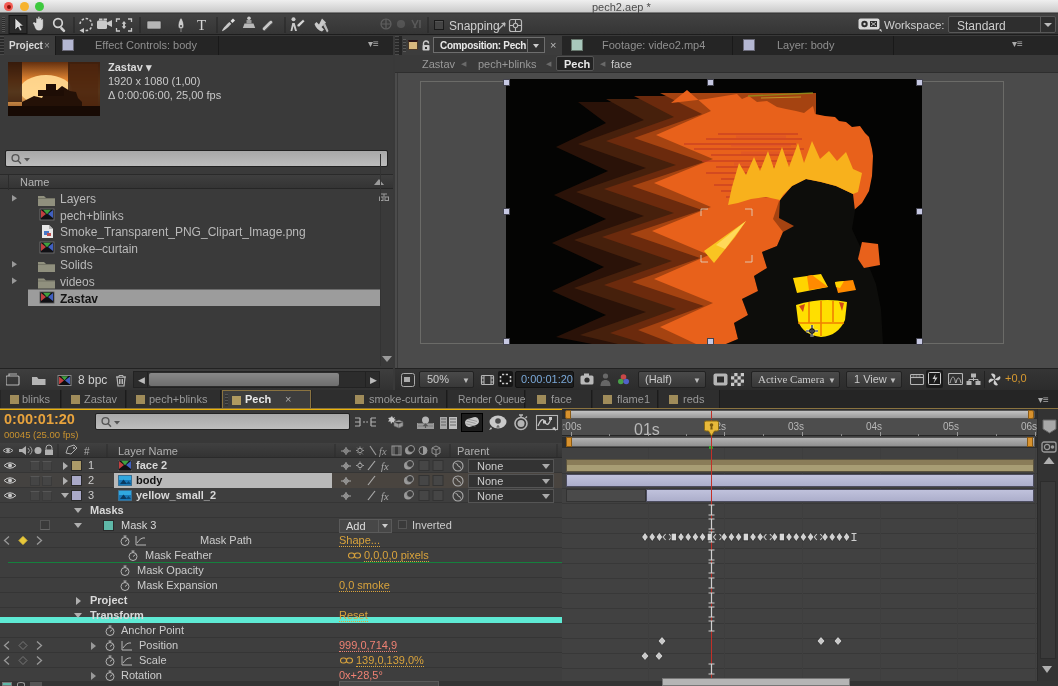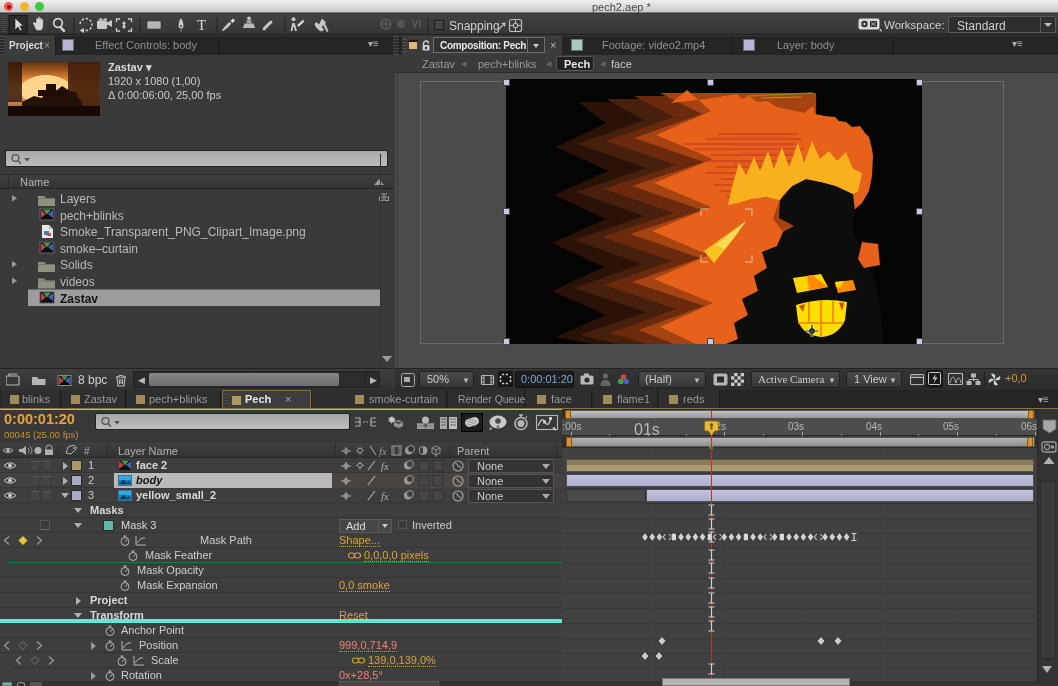--- a/index.html
+++ b/index.html
@@ -623,21 +623,21 @@
 <div class="abs" style="left:332px;top:0;width:233px;height:15px;background:#49443f;"></div>
         <div class="abs" style="left:114px;top:0;width:218px;height:15px;background:#b9b9b9;"></div>
 <svg class="abs" style="left:118px;top:2px;" width="14" height="11" viewBox="0 0 14 11">
           <g>
             <rect width="14" height="11" fill="#1878b8" stroke="#666" stroke-width="0.8"></rect>
             <rect x="1" y="1" width="12" height="4" fill="#30a8e0"></rect>
             <path d="M2 9 l3.5-4.5 3.5 4.5 z" fill="#0a3a60"></path>
             <path d="M8 9 l2.5-3 2.5 3 z" fill="#0c4a78"></path>
           </g>
         </svg>
-<div class="tx" style="left:136px;top:1px;color:#111;font-weight:bold;font-style:italic;">body</div>
+<div class="tx" style="left:136px;top:1px;color:#111;font-weight:bold;">body</div>
 <svg class="abs" style="left:335px;top:0;" width="120" height="15" viewBox="0 0 120 15">
           <g stroke="#aaa" fill="none">
             <path d="M6 8 h10 M11 4 v8" stroke-width="1"></path>
             <circle cx="11" cy="8" r="2.2"></circle>
             <path d="M33 12 l7-9" stroke-width="1.2"></path>
             <circle cx="73" cy="7.5" r="4" fill="#9a9a9a" stroke="none"></circle>
             <circle cx="75" cy="6" r="3.5" fill="#3e3e3e" stroke="#9a9a9a"></circle>
             <rect x="84" y="2.5" width="10" height="10" fill="#464646" stroke="#333"></rect>
             <rect x="98" y="2.5" width="10" height="10" fill="#464646" stroke="#333"></rect>
           </g>
@@ -762,21 +762,21 @@
             <path d="M5 6.5 l2.5-2 M3.5 1 h3 M5 1 v1.5"></path>
           </g>
         </svg>
 <div class="tx" style="left:137px;top:1px;color:#ccc;">Mask Expansion</div>
 <div class="tx" style="left:339px;top:1px;color:#d9a33c;border-bottom:1px dotted #d9a33c;">0,0 smoke</div>
 </div>
 <div class="abs" style="left:0;top:135px;width:565px;height:15px;background:#3e3e3e;border-bottom:1px solid #353535;">
 <div class="abs" style="left:76px;top:4px;width:0;height:0;border-top:4px solid transparent;border-bottom:4px solid transparent;border-left:5px solid #b0b0b0;"></div>
 <div class="tx" style="left:90px;top:1px;color:#d8d8d8;font-weight:bold;">Project</div>
 </div>
-<div class="abs" style="left:0;top:150px;width:565px;height:15px;background:#3e3e3e;border-bottom:4px solid #5eead4;">
+<div class="abs" style="left:0;top:150px;width:565px;height:15px;background:#3e3e3e;border-bottom:6px solid #5eead4;">
 <div class="abs" style="left:74px;top:5px;width:0;height:0;border-left:4px solid transparent;border-right:4px solid transparent;border-top:5px solid #b0b0b0;"></div>
 <div class="tx" style="left:90px;top:1px;color:#d8d8d8;font-weight:bold;">Transform</div>
 <div class="tx" style="left:339px;top:1px;color:#d9a33c;border-bottom:1px dotted #d9a33c;">Reset</div>
 </div>
 <div class="abs" style="left:0;top:165px;width:565px;height:15px;background:#3e3e3e;border-bottom:1px solid #353535;">
 <svg class="abs" style="left:105px;top:1.5px;" width="11" height="13" viewBox="0 0 11 13">
           <g stroke="#b5b5b5" fill="none">
             <circle cx="5" cy="6.5" r="4"></circle>
             <path d="M5 6.5 l2.5-2 M3.5 1 h3 M5 1 v1.5"></path>
           </g>
@@ -799,21 +799,21 @@
         </svg>
 <svg class="abs" style="left:121px;top:2px;" width="12" height="11" viewBox="0 0 12 11">
           <g stroke="#b5b5b5" fill="none">
             <path d="M1 1 v9 h10" stroke-width="1"></path>
             <path d="M2 8 q4-6 8-5" stroke-width="1"></path>
           </g>
         </svg>
 <div class="tx" style="left:139px;top:1px;color:#ccc;">Position</div>
 <div class="tx" style="left:339px;top:1px;color:#ee8173;border-bottom:1px dotted #ee8173;">999,0,714,9</div>
 </div>
-<div class="abs" style="left:12px;top:195px;width:565px;height:15px;background:#3e3e3e;border-bottom:1px solid #353535;padding-left:44px;">
+<div class="abs" style="left:0;top:195px;width:565px;height:15px;background:#3e3e3e;border-bottom:1px solid #353535;padding-left:44px;">
 <svg class="abs" style="left:3px;top:3px;" width="40" height="9" viewBox="0 0 40 9">
           <path d="M6 0.5 L1.5 4.5 L6 8.5" fill="none" stroke="#999" stroke-width="1.3"></path>
           <path d="M20 0.5 L24 4.5 L20 8.5 L16 4.5 Z" fill="none" stroke="#777" stroke-width="1"></path>
           <path d="M34 0.5 L38.5 4.5 L34 8.5" fill="none" stroke="#999" stroke-width="1.3"></path>
         </svg>
 <svg class="abs" style="left:105px;top:1.5px;" width="11" height="13" viewBox="0 0 11 13">
           <g stroke="#b5b5b5" fill="none">
             <circle cx="5" cy="6.5" r="4"></circle>
             <path d="M5 6.5 l2.5-2 M3.5 1 h3 M5 1 v1.5"></path>
           </g>

